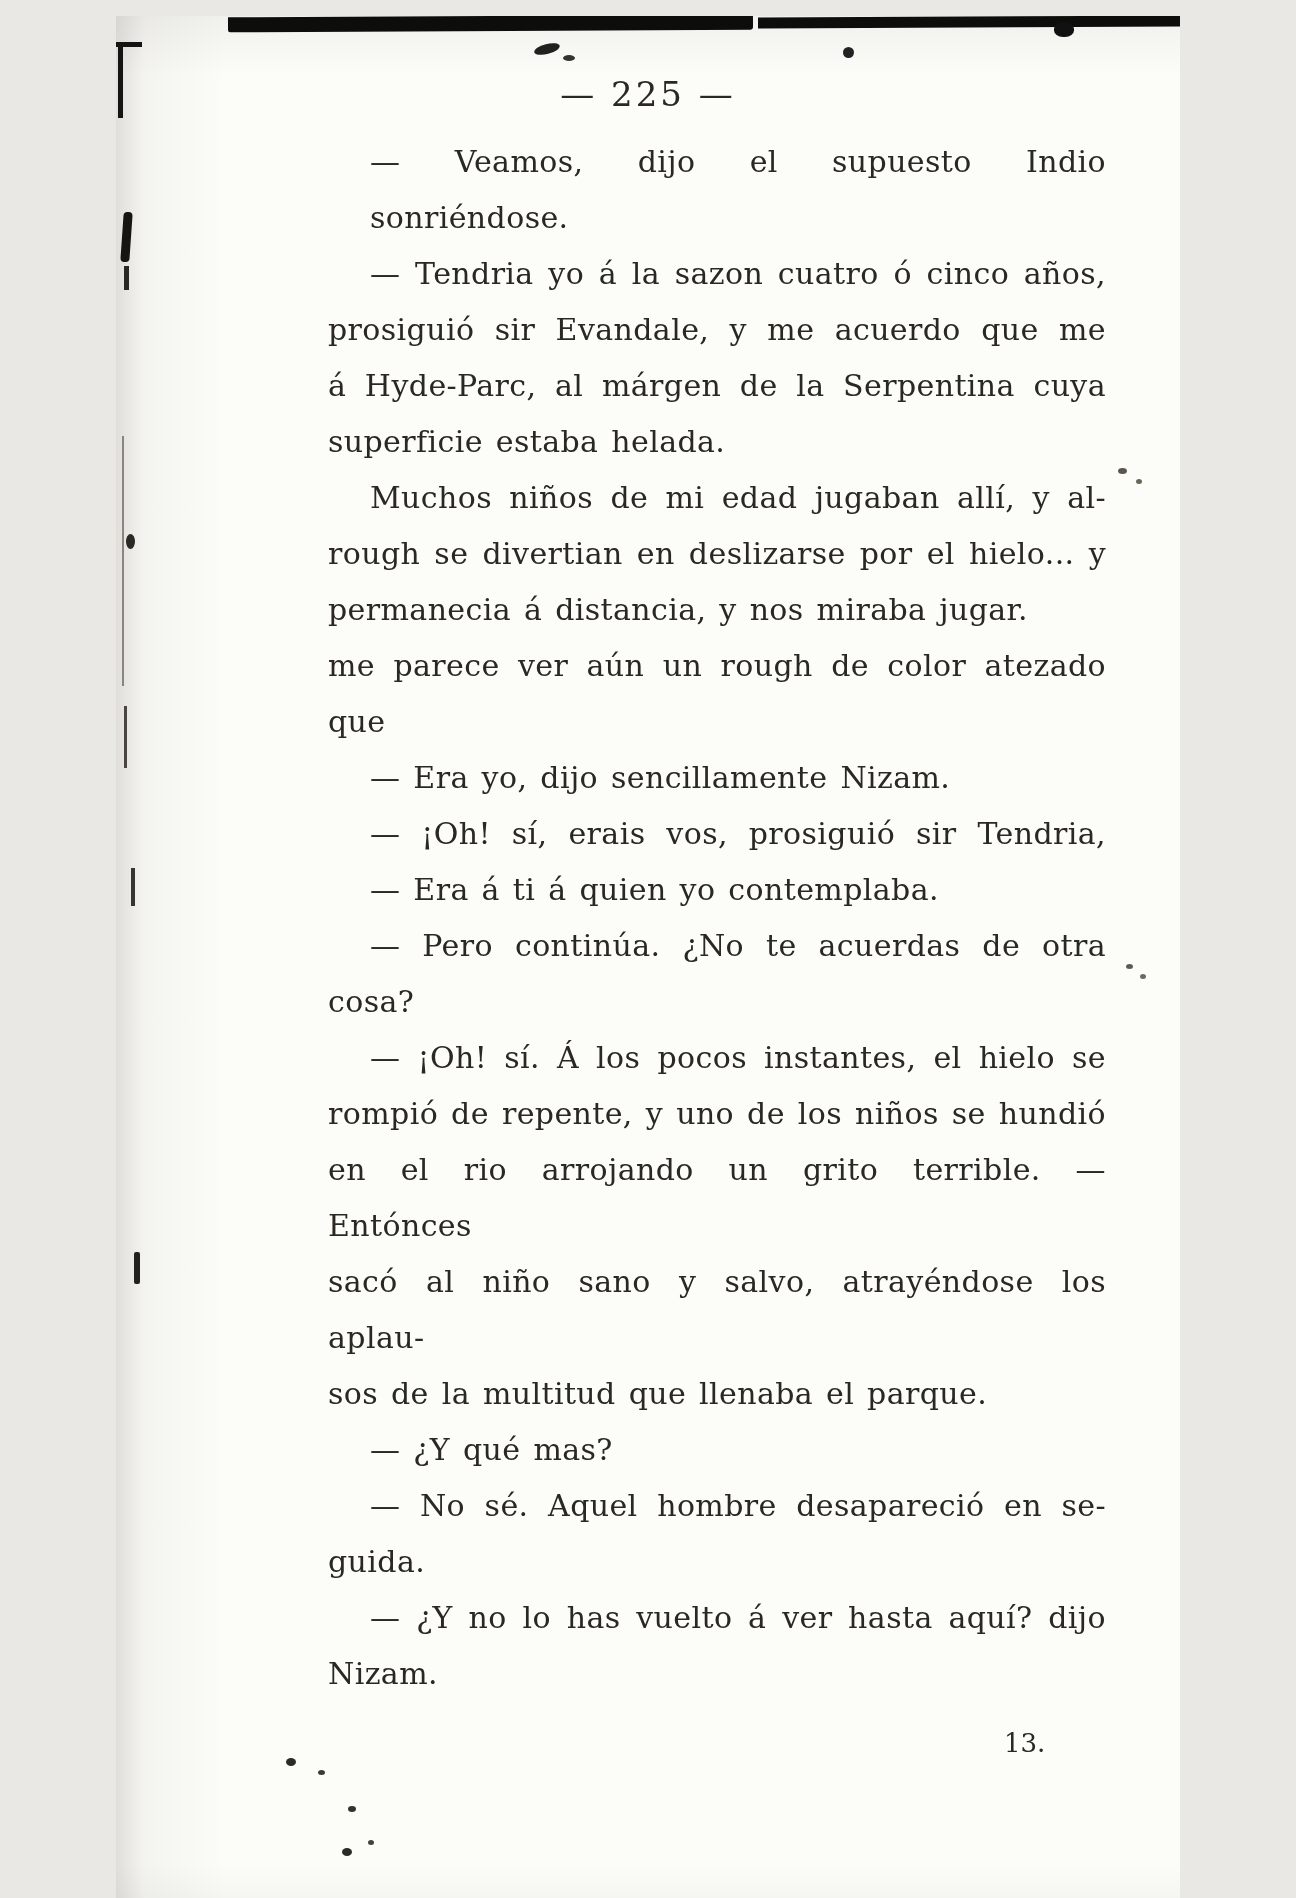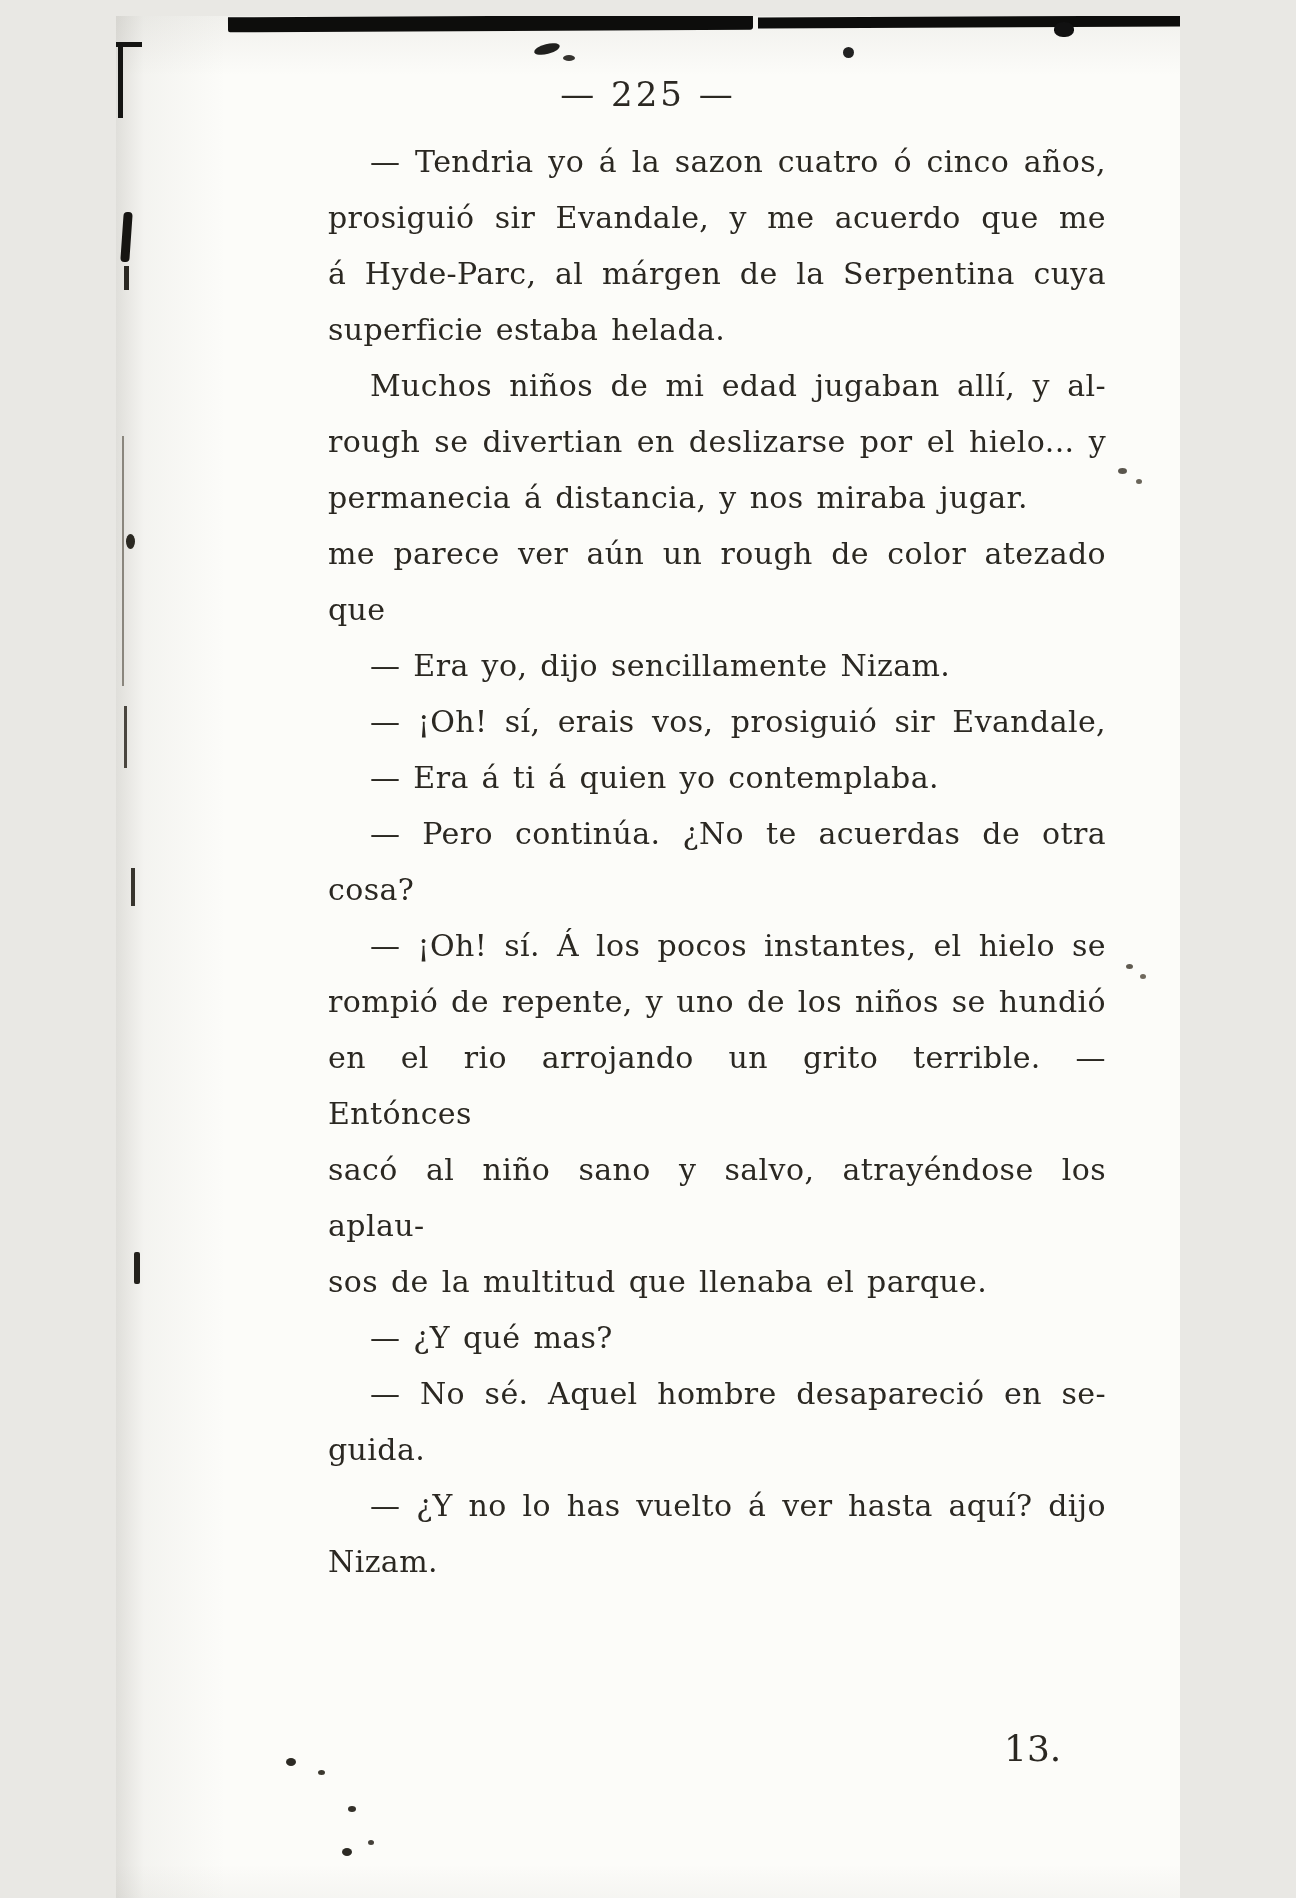--- a/index.html
+++ b/index.html
@@ -45,21 +45,21 @@
     text-align-last: justify;
     word-spacing: 3px;
     letter-spacing: 0.4px;
   }
   .line.first { padding-left: 42px; }
   .line.last { text-align-last: left; }
   .footer {
     position: absolute;
     top: 1712px;
     left: 888px;
-    font-size: 36px;
+    font-size: 26px;
   }
   
   .artifact { position: absolute; background: #0d0d0c; }
   .a-top-bar-1 { left: 112px; top: 0; width: 525px; height: 15px; transform: rotate(-0.3deg); border-radius: 0 0 3px 2px; }
   .a-top-bar-2 { left: 642px; top: 0; width: 654px; height: 11px; transform: rotate(-0.25deg); }
   .a-top-speck-1 { left: 418px; top: 28px; width: 26px; height: 10px; border-radius: 50%; transform: rotate(-14deg); background: #20201e; }
   .a-top-speck-2 { left: 447px; top: 39px; width: 12px; height: 6px; border-radius: 50%; background: #35332f; }
   .a-top-speck-3 { left: 727px; top: 31px; width: 11px; height: 11px; border-radius: 50%; background: #222; }
   .a-top-speck-4 { left: 938px; top: 6px; width: 20px; height: 15px; border-radius: 45%; background: #111; }
   .a-corner-v { left: 2px; top: 26px; width: 5px; height: 76px; background: #141412; }
@@ -111,30 +111,31 @@
   <div class="artifact a-bot-line"></div>
   <div class="artifact a-bot-speck-1"></div>
   <div class="artifact a-bot-speck-2"></div>
   <div class="artifact a-bot-speck-3"></div>
   <div class="artifact a-bot-speck-4"></div>
   <div class="artifact a-bot-speck-5"></div>
 
   <div class="header">— 225 —</div>
 
   <div class="text-block">
+      <div class="line first last">— Veamos, dijo el supuesto Indio sonriéndose.</div>
       <div class="line first">— Tendria yo á la sazon cuatro ó cinco años,</div>
       <div class="line">prosiguió sir Evandale, y me acuerdo que me</div>
       <div class="line">á Hyde-Parc, al márgen de la Serpentina cuya</div>
       <div class="line last">superficie estaba helada.</div>
       <div class="line first">Muchos niños de mi edad jugaban allí, y al-</div>
       <div class="line">rough se divertian en deslizarse por el hielo... y</div>
       <div class="line last">permanecia á distancia, y nos miraba jugar.</div>
       <div class="line">me parece ver aún un rough de color atezado que</div>
       <div class="line first last">— Era yo, dijo sencillamente Nizam.</div>
-      <div class="line first">— ¡Oh! sí, erais vos, prosiguió sir Evandale,</div>
+      <div class="line first">— ¡Oh! sí, erais vos, prosiguió sir Tendria,</div>
       <div class="line first last">— Era á ti á quien yo contemplaba.</div>
       <div class="line first">— Pero continúa. ¿No te acuerdas de otra</div>
       <div class="line last">cosa?</div>
       <div class="line first">— ¡Oh! sí. Á los pocos instantes, el hielo se</div>
       <div class="line">rompió de repente, y uno de los niños se hundió</div>
       <div class="line">en el rio arrojando un grito terrible. — Entónces</div>
       <div class="line">sacó al niño sano y salvo, atrayéndose los aplau-</div>
       <div class="line last">sos de la multitud que llenaba el parque.</div>
       <div class="line first last">— ¿Y qué mas?</div>
       <div class="line first">— No sé. Aquel hombre desapareció en se-</div>

